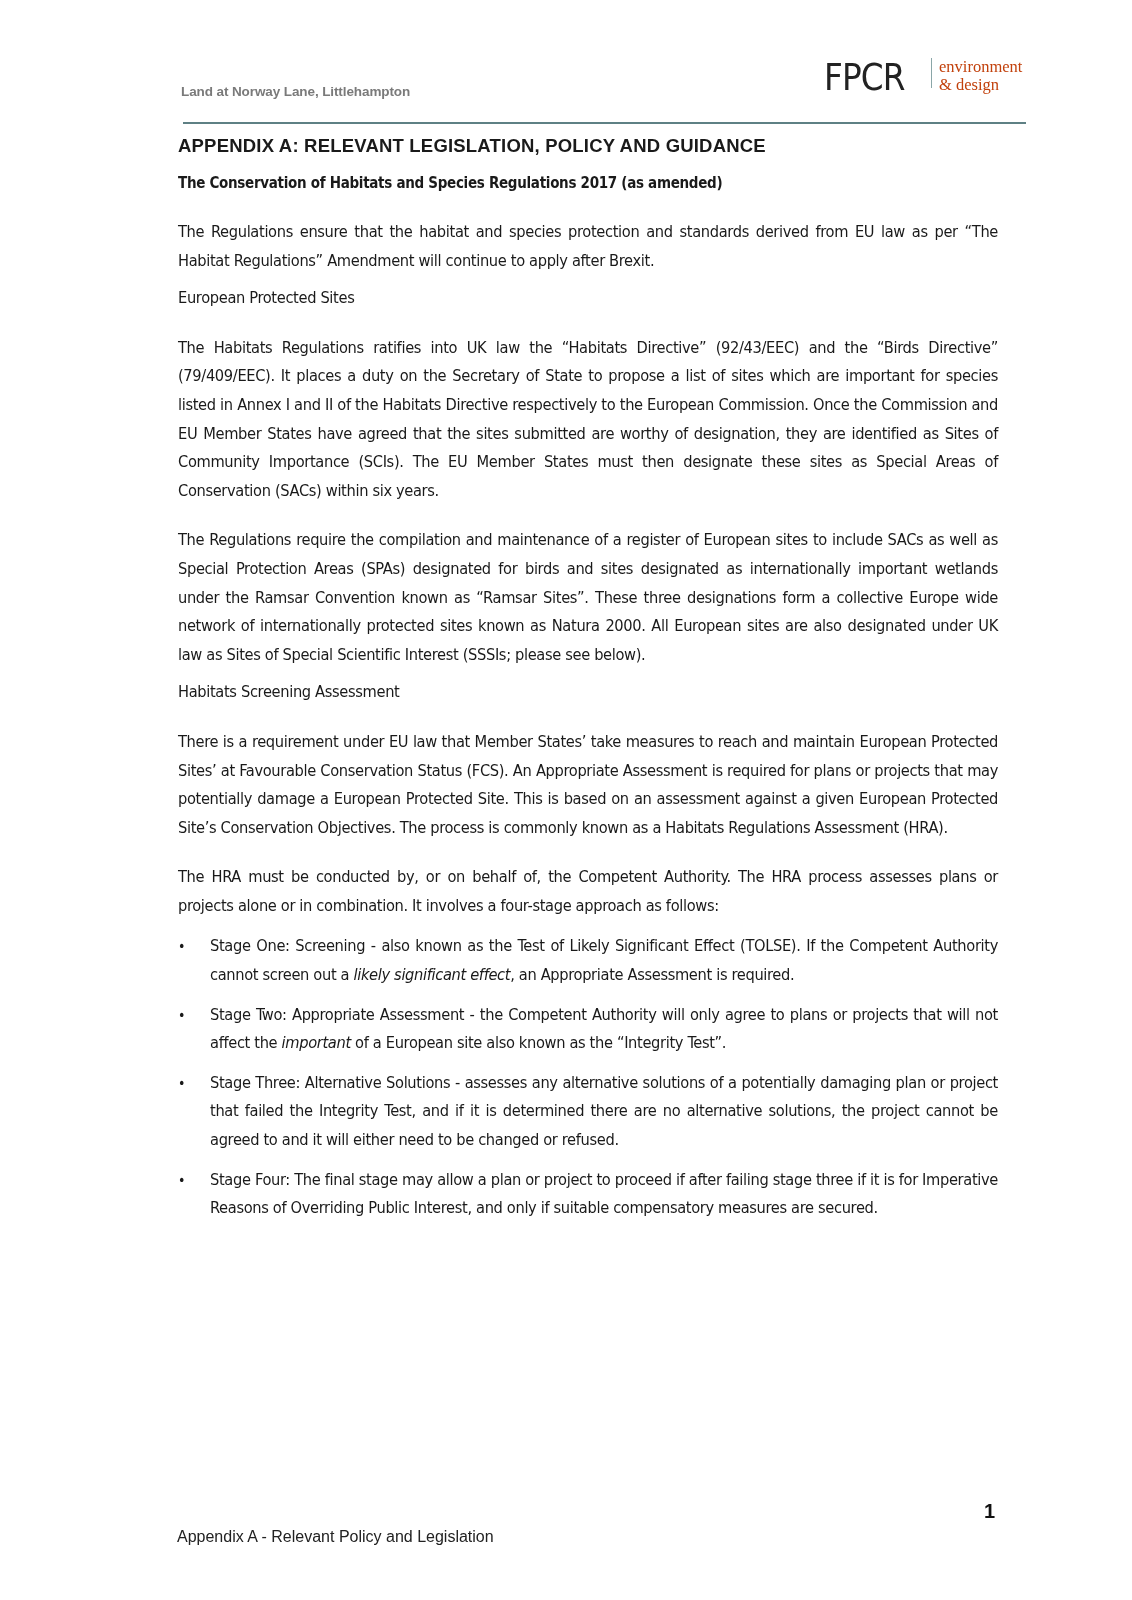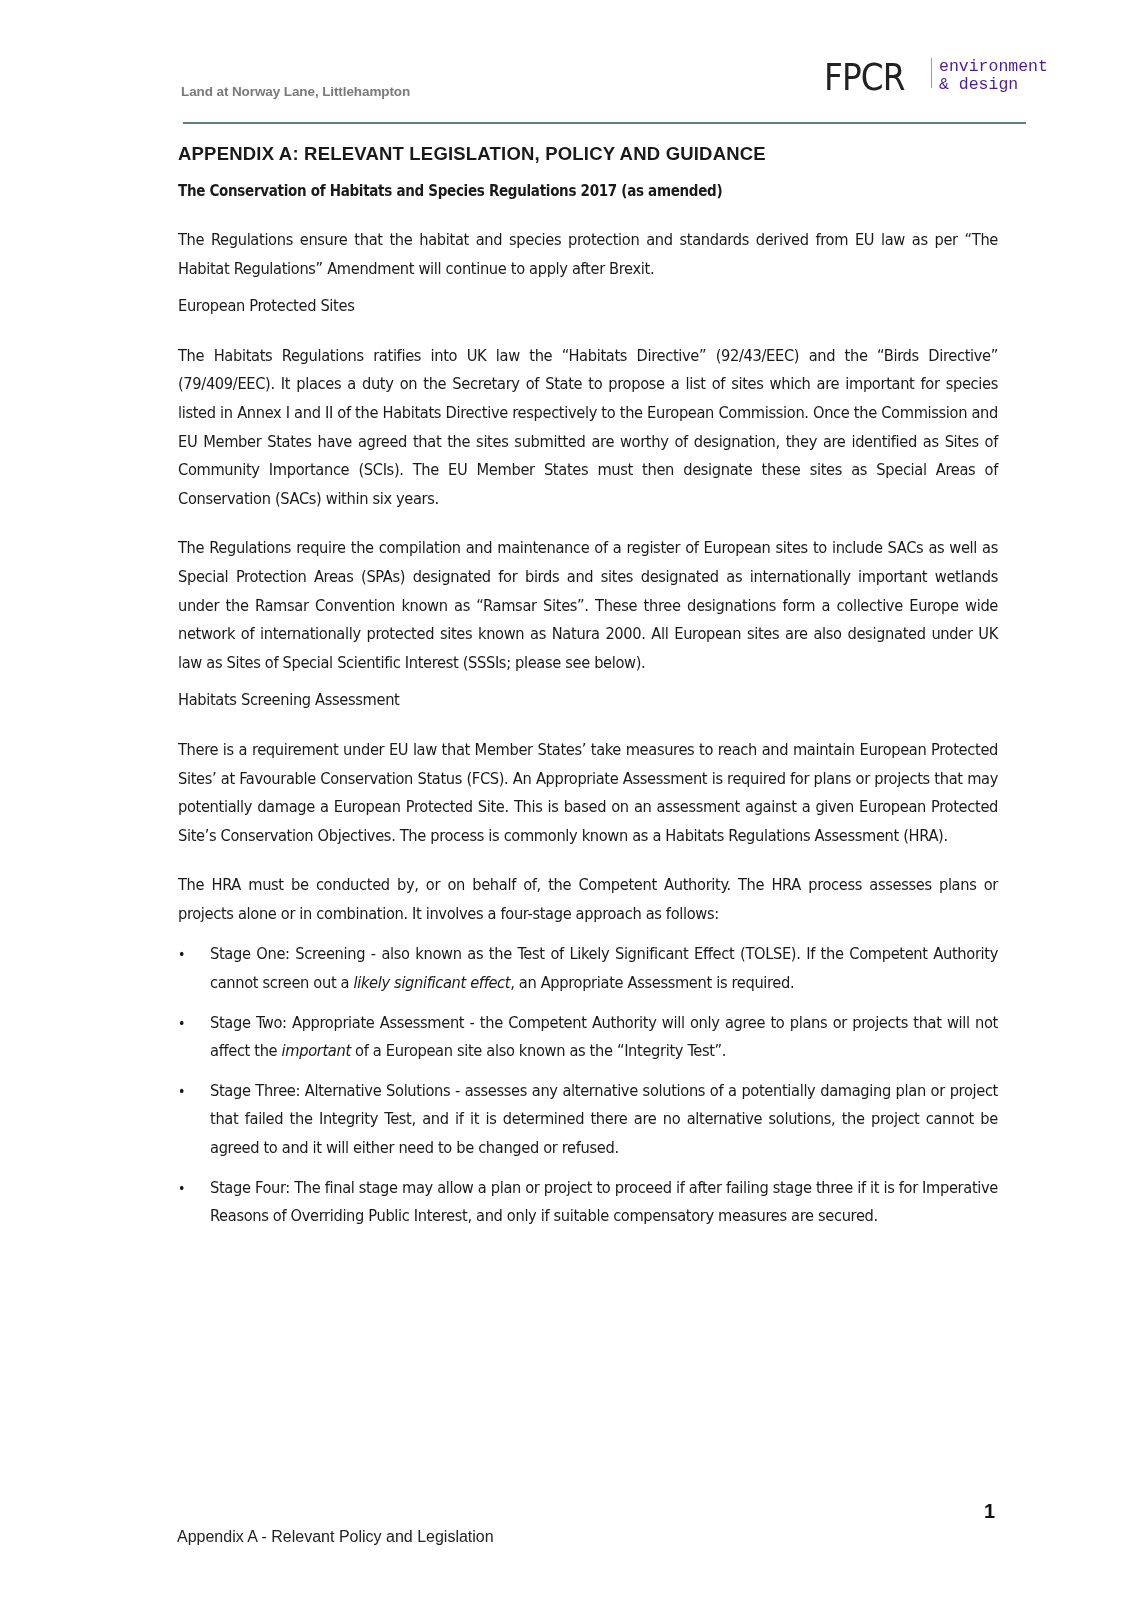--- a/index.html
+++ b/index.html
@@ -12,31 +12,31 @@
       font-family: "Liberation Sans", sans-serif; font-size: 13.5px; font-weight: bold;
       color: #7a7a7a; letter-spacing: -0.1px;
     }
     .logo { position: absolute; left: 824px; top: 58px; display: flex; align-items: flex-start; }
     .logo-mark {
       font-family: "DejaVu Sans", sans-serif; font-size: 38px; color: #222;
       letter-spacing: -1px; line-height: 1; transform: scaleX(0.86); transform-origin: left center;
       display: inline-block; width: 103px;
     }
     .logo-sep { width: 1px; height: 30px; background: #8aa6a8; margin: 0 7px 0 4px; }
-    .logo-tag { font-family: Liberation Mono, monospace; font-size: 16.5px; line-height: 18px; color: #4c1d95; }
+    .logo-tag { font-family: Liberation Serif, serif; font-size: 16.5px; line-height: 18px; color: #c2410c; }
     .hdr-rule { position: absolute; left: 183px; top: 122px; width: 843px; height: 2px; background: #5e8084; }
 
     .content {
       position: absolute; left: 178px; top: 125px; width: 820px;
       font-family: "DejaVu Sans Condensed", "DejaVu Sans", sans-serif;
       font-size: 16.3px; line-height: 28.6px; color: #1a1a1a;
     }
     .title {
       font-family: "Liberation Sans", sans-serif; font-weight: bold; font-size: 18.5px;
-      margin: 0; padding-top: 16px; line-height: 26px; letter-spacing: 0.2px;
+      margin: 0; padding-top: 8px; line-height: 26px; letter-spacing: 0.2px;
     }
     .subtitle { font-weight: bold; margin: 10px 0 0 0; font-size: 15px; line-height: 28px; letter-spacing: -0.3px; }
     p { margin: 21px 0 0 0; text-align: justify; letter-spacing: -0.35px; }
     .uline { margin-top: 9px; text-align: left; }
     ul.stages { list-style: none; padding: 0; margin: 12px 0 0 0; }
     ul.stages li { position: relative; padding-left: 32px; margin-bottom: 11px; text-align: justify; letter-spacing: -0.35px; }
     ul.stages li .bullet {
       position: absolute; left: 0; top: 0; width: 12px; text-align: left; font-size: 14px;
     }
     em { font-style: italic; }

